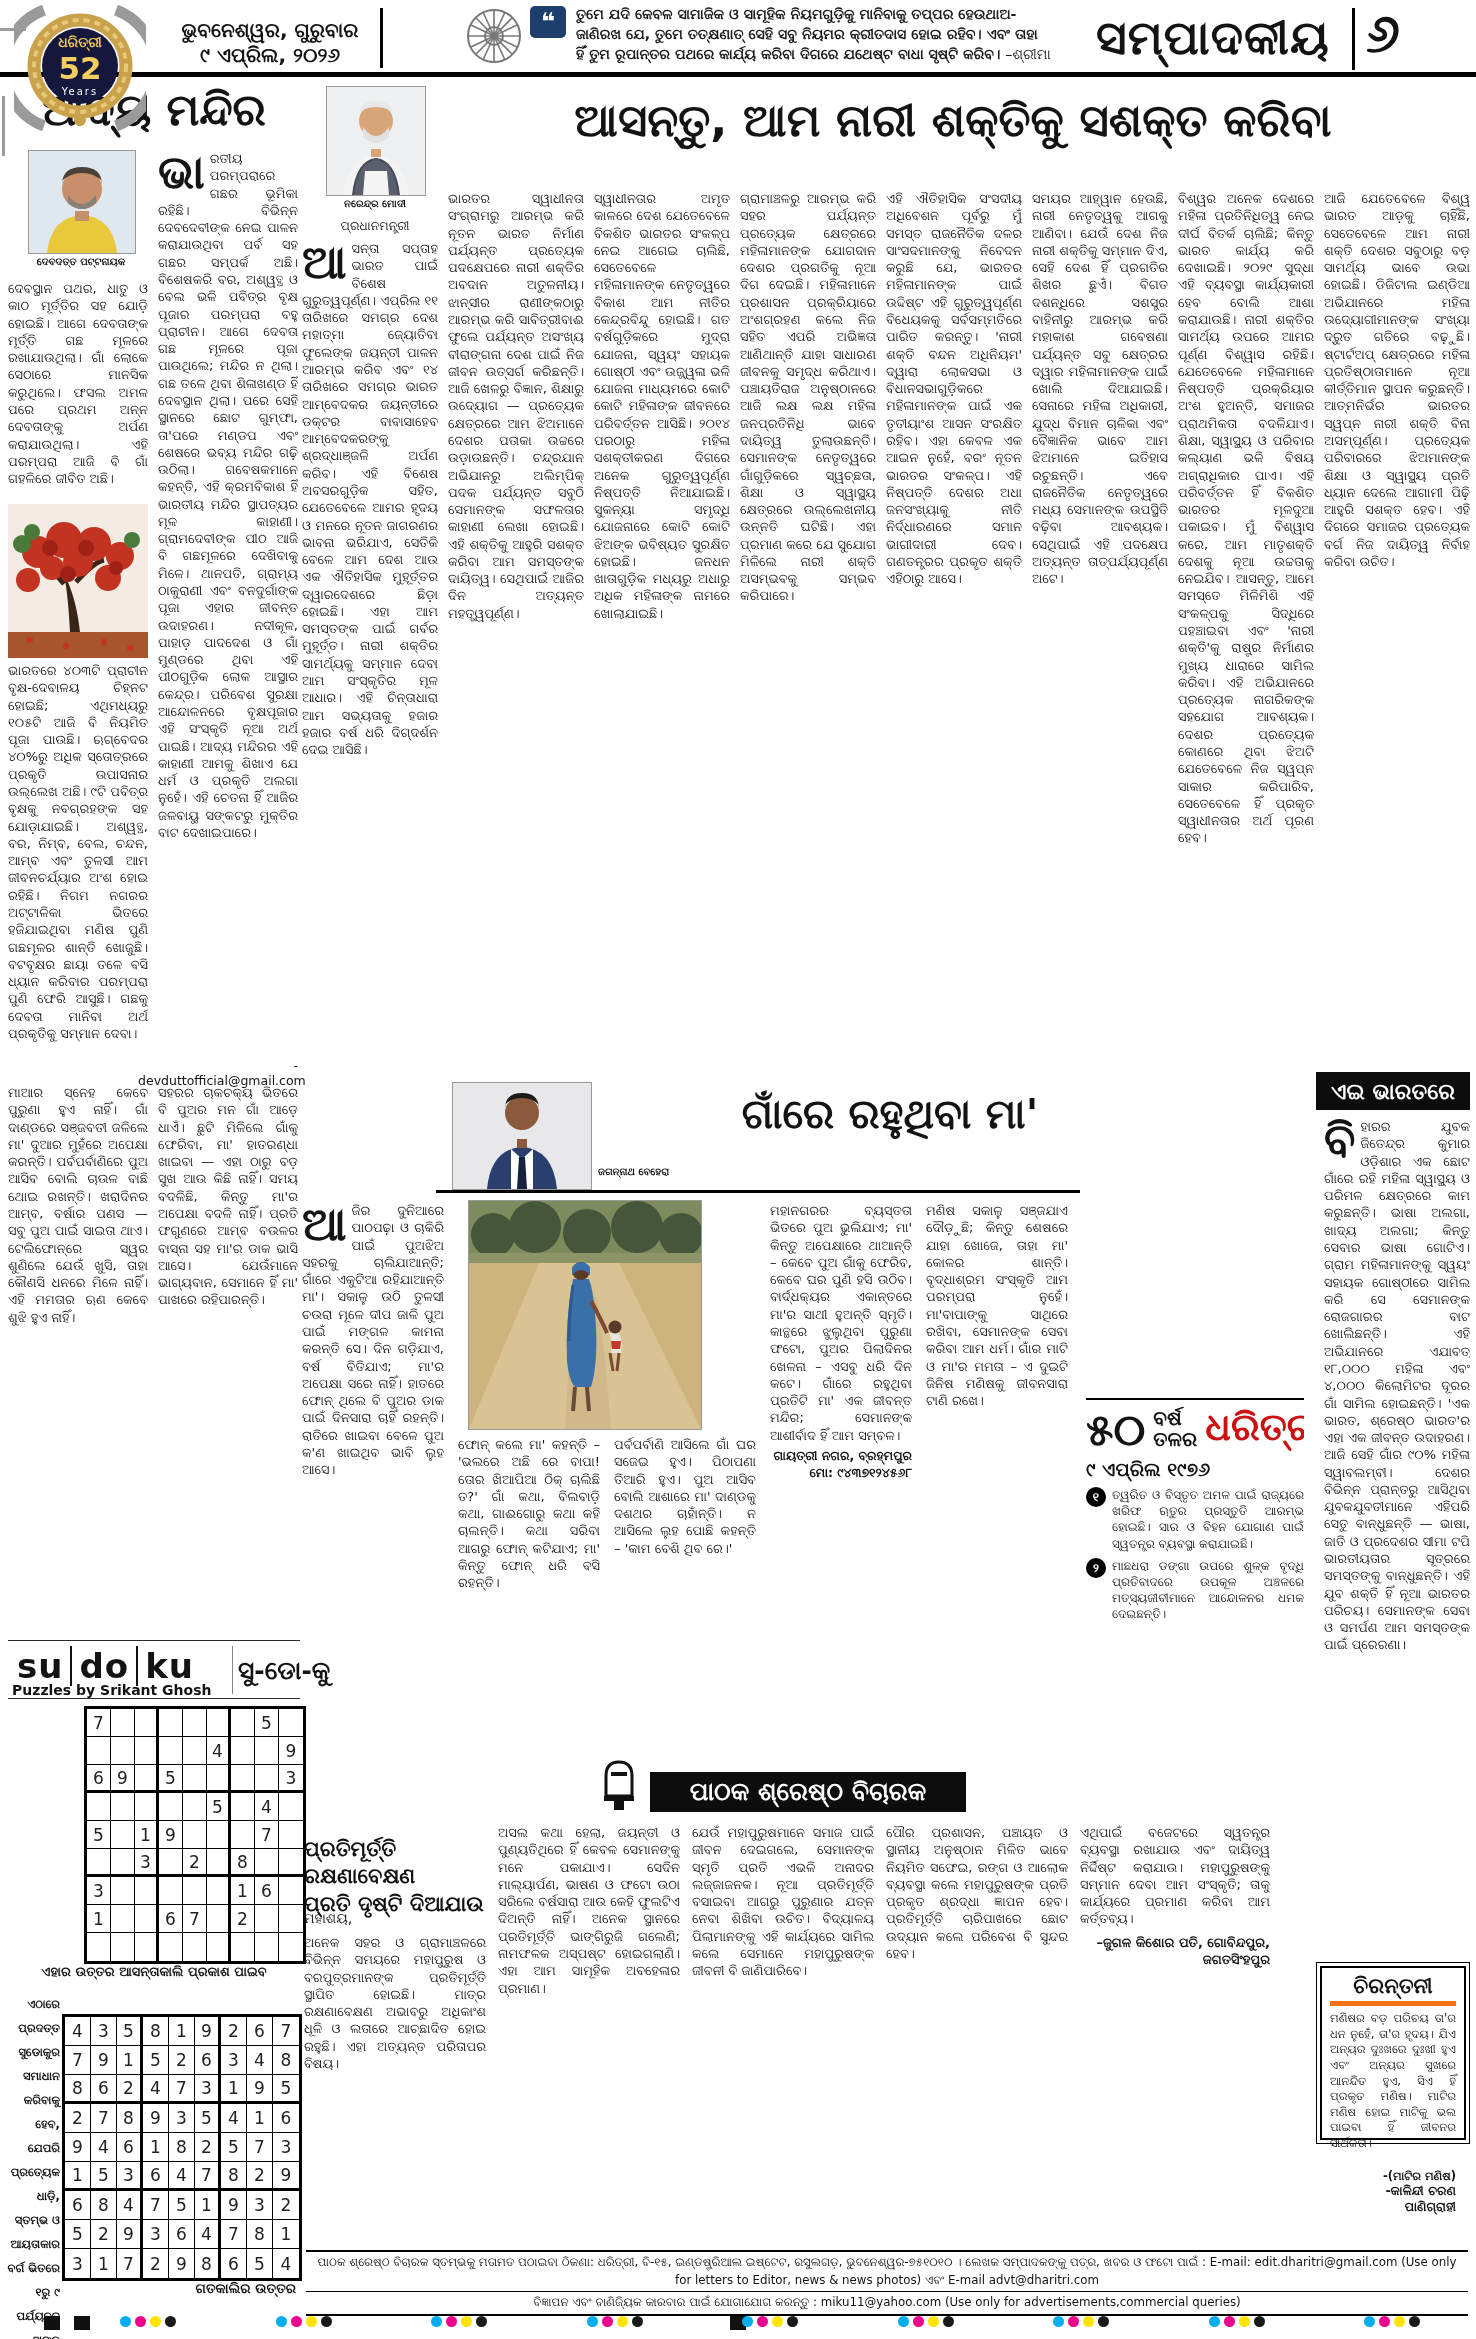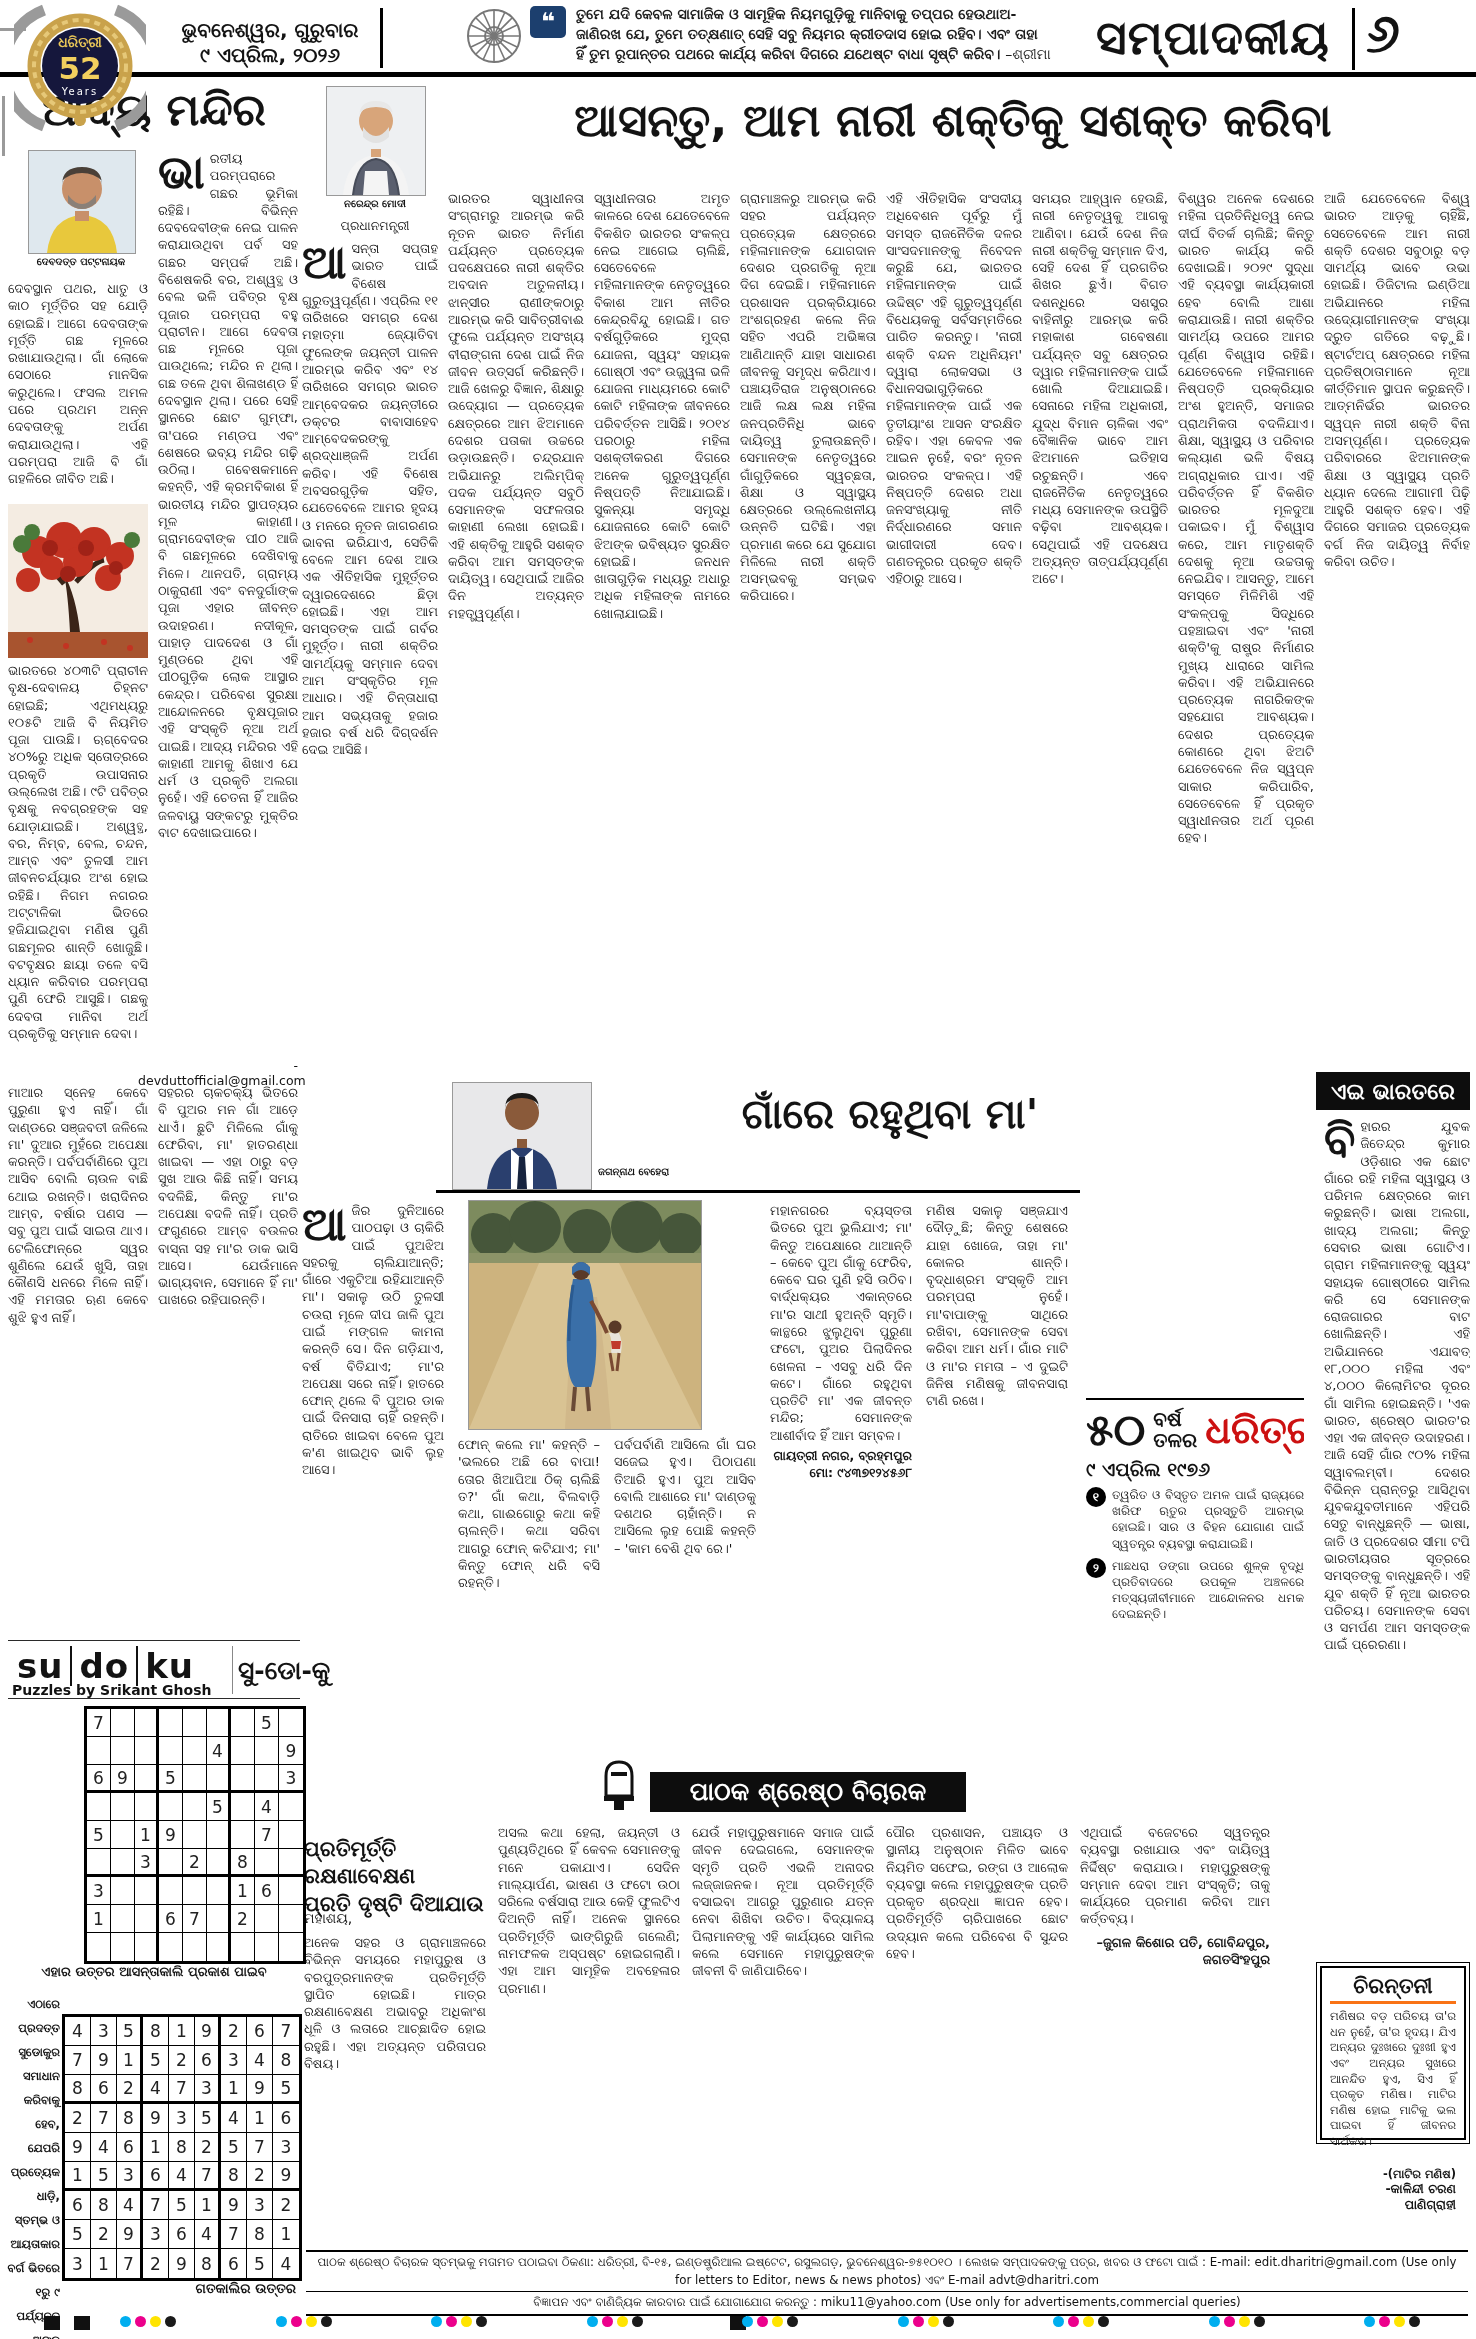--- a/index.html
+++ b/index.html
@@ -21,32 +21,32 @@
   .h-left{font-size:44px;font-weight:bold;}
   .h-main{font-size:45px;font-weight:bold;}
   .h-mid{font-size:41px;font-weight:bold;}
   .byline-n{font-size:10px;font-weight:bold;text-align:center;}
   .byline-r{font-size:12.5px;text-align:center;}
   .photo{position:absolute;border:1px solid #999;overflow:hidden;}
   
   .banner{position:absolute;background:#0d0d0d;color:#fff;display:flex;align-items:center;justify-content:center;font-weight:bold;}
   
   #fifty{position:absolute;overflow:hidden;}
-  .fifty-top{display:flex;align-items:center;gap:8px;}
+  .fifty-top{display:flex;align-items:flex-start;gap:8px;}
   .fifty-num{font-size:44px;font-weight:bold;line-height:1;}
   .fifty-mid{font-size:20px;font-weight:bold;line-height:1.05;}
   .fifty-brand{font-size:38px;font-weight:bold;color:#cc1111;line-height:1;}
   .fifty-date{font-size:19px;font-weight:bold;margin:6px 0 4px 0;}
   .fitem{display:flex;gap:6px;font-size:12px;line-height:1.35;text-align:justify;margin-top:6px;}
   .fnum{flex:0 0 20px;width:20px;height:20px;border-radius:50%;background:#000;color:#fff;
         display:flex;align-items:center;justify-content:center;font-size:12px;font-weight:bold;}
   
   #chirantani{position:absolute;border:1px solid #000;padding:3px;}
   #chirantani .inner{border:2px solid #000;height:100%;box-sizing:border-box;padding:6px 8px;}
-  .chir-title{font-size:21px;font-weight:bold;text-align:center;border-bottom:3px solid #f97316;padding-bottom:3px;margin-bottom:5px;}
+  .chir-title{font-size:21px;font-weight:bold;text-align:center;border-bottom:5px solid #f97316;padding-bottom:3px;margin-bottom:5px;}
   .chir-body{font-size:11.6px;line-height:1.35;text-align:justify;}
   .chir-src{font-size:11.5px;font-weight:bold;text-align:right;margin-top:17px;}
   .chir-auth{font-size:12.5px;font-weight:bold;text-align:right;}
   
   .sud-logo{font-size:34px;font-weight:bold;letter-spacing:1px;display:flex;align-items:center;}
   .sud-logo span{padding:0 7px;}
   .sud-logo span + span{border-left:2px solid #111;}
   .sud-credit{font-size:14px;font-weight:bold;}
   .sud-odia{font-size:25px;font-weight:bold;}
   .sgrid{position:absolute;display:grid;border:3px solid #000;box-sizing:content-box;background:#fff;}

